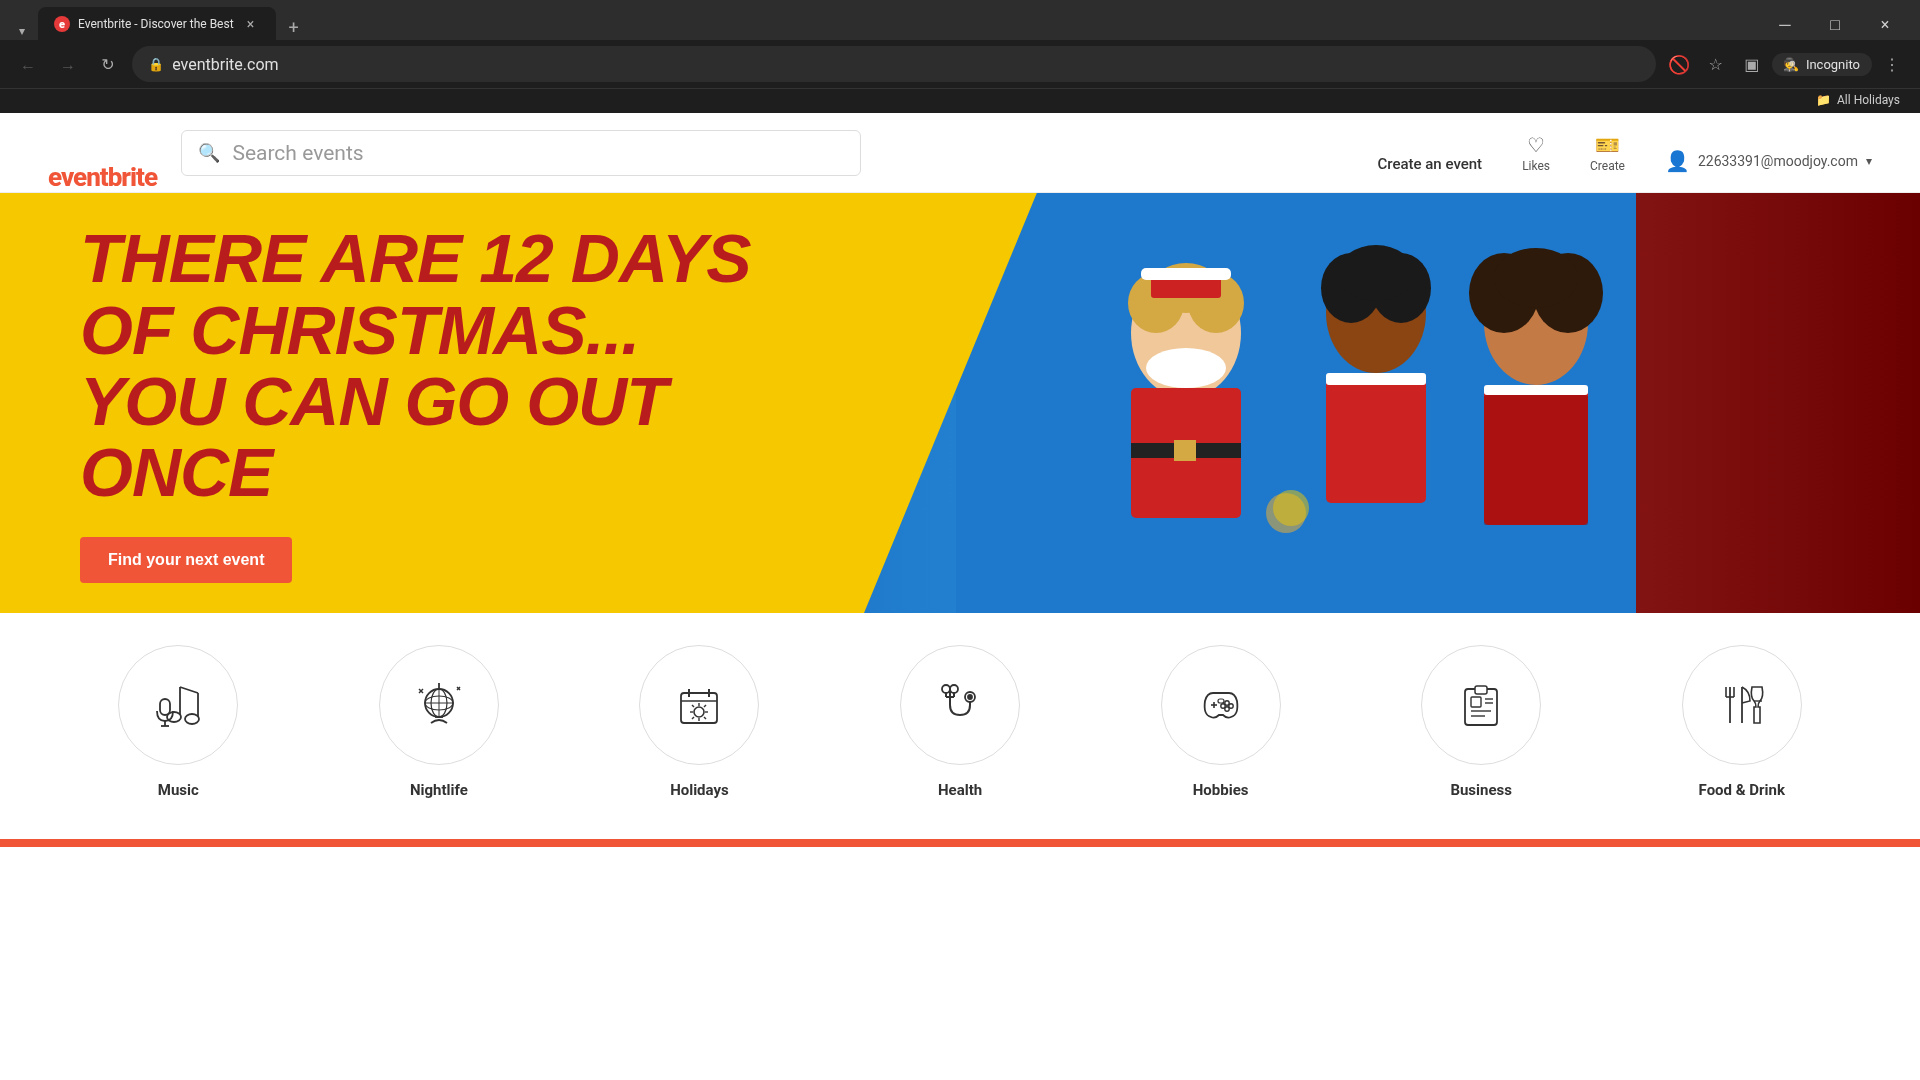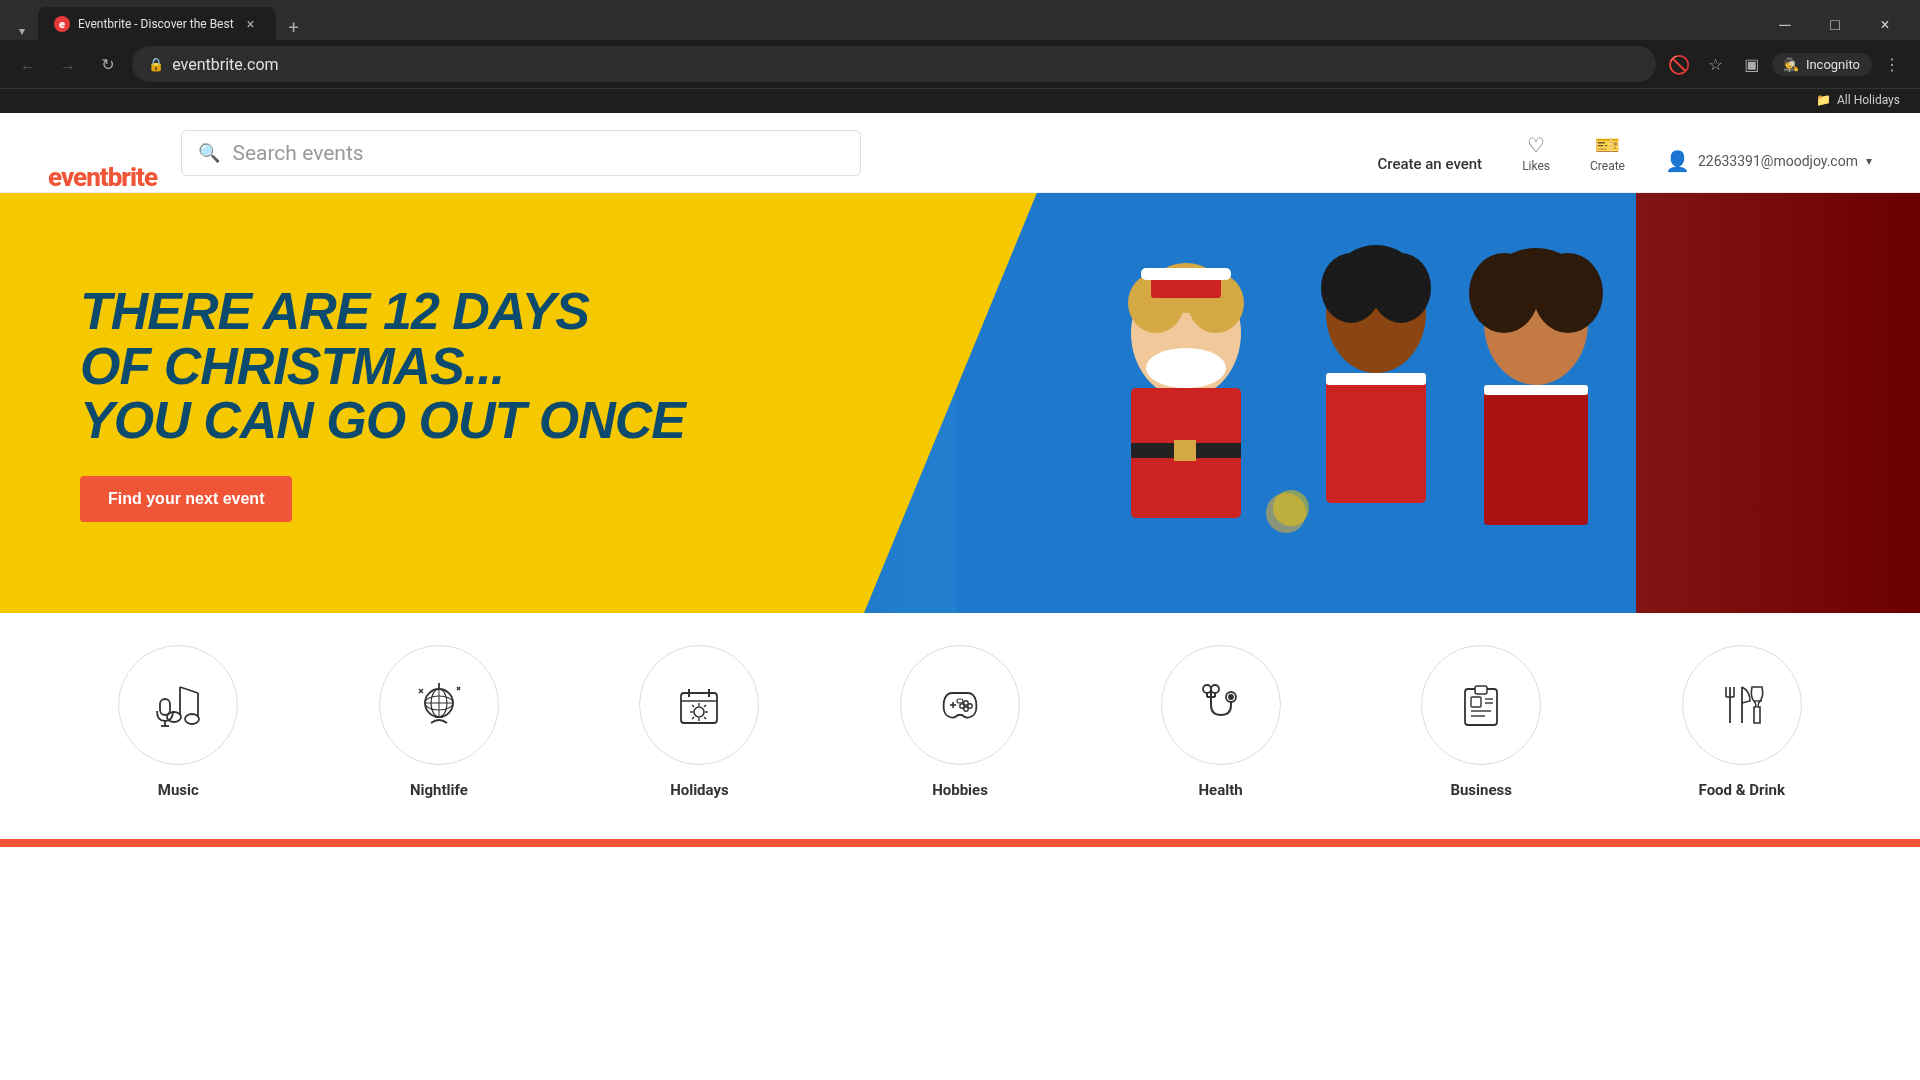--- a/index.html
+++ b/index.html
@@ -233,23 +233,23 @@
       height: 100%;
       background: #1a6fc4;
       clip-path: polygon(20% 0, 100% 0, 100% 100%, 5% 100%);
       z-index: 1;
       overflow: hidden;
     }
     .hero-text-block {
       z-index: 3;
     }
     .hero-headline {
-      font-size: 52px;
+      font-size: 68px;
       font-weight: 900;
-      color: #0c4a6e;
+      color: #b91c1c;
       line-height: 1.05;
       font-style: italic;
       text-transform: uppercase;
       font-family: 'Impact', 'Arial Black', sans-serif;
       letter-spacing: -1px;
       max-width: 700px;
     }
     .hero-cta-btn {
       display: inline-block;
       background: #f05537;
@@ -513,60 +513,60 @@
             <line x1="19" y1="40" x2="21" y2="38" stroke="#333" stroke-width="1.4"></line>
           </svg>
         </div>
         <span class="category-label">Holidays</span>
       </div>
 
       <div class="category-item">
         <div class="category-circle">
           <svg class="category-icon-svg" viewBox="0 0 52 52" fill="none" stroke="#333" stroke-width="1.8">
 
-            <path d="M10 22 Q8 36 16 38 Q20 40 24 36 L28 36 Q32 40 36 38 Q44 36 42 22 Q40 14 34 14 L18 14 Q12 14 10 22 Z" stroke="#333" stroke-width="1.8" fill="none"></path>
-
-            <line x1="16" y1="26" x2="22" y2="26" stroke="#333" stroke-width="1.6"></line>
-            <line x1="19" y1="23" x2="19" y2="29" stroke="#333" stroke-width="1.6"></line>
-
-            <circle cx="32" cy="24" r="2.2" stroke="#333" stroke-width="1.4"></circle>
-            <circle cx="36" cy="27" r="2.2" stroke="#333" stroke-width="1.4"></circle>
-            <circle cx="32" cy="30" r="2.2" stroke="#333" stroke-width="1.4"></circle>
-            <circle cx="28" cy="27" r="2.2" stroke="#333" stroke-width="1.4"></circle>
-
-            <rect x="23" y="20" width="6" height="4" rx="2" stroke="#333" stroke-width="1.2"></rect>
-          </svg>
-        </div>
-        <span class="category-label">Hobbies</span>
-      </div>
-
-      <div class="category-item">
-        <div class="category-circle">
-          <svg class="category-icon-svg" viewBox="0 0 52 52" fill="none" stroke="#333" stroke-width="1.8">
-
             <path d="M16 10 L16 26 Q16 36 26 36 Q36 36 36 26 L36 22" stroke="#333" stroke-width="2" fill="none"></path>
             <circle cx="36" cy="18" r="5" stroke="#333" stroke-width="1.8" fill="none"></circle>
             <circle cx="36" cy="18" r="2" fill="#333"></circle>
             <circle cx="12" cy="10" r="4" stroke="#333" stroke-width="1.8" fill="none"></circle>
             <circle cx="20" cy="10" r="4" stroke="#333" stroke-width="1.8" fill="none"></circle>
             <line x1="12" y1="14" x2="12" y2="18" stroke="#333" stroke-width="2"></line>
             <line x1="20" y1="14" x2="20" y2="18" stroke="#333" stroke-width="2"></line>
             <line x1="12" y1="18" x2="20" y2="18" stroke="#333" stroke-width="2"></line>
             <line x1="16" y1="14" x2="16" y2="18" stroke="#333" stroke-width="2"></line>
 
             <path d="M16 18 L16 26" stroke="#333" stroke-width="2"></path>
           </svg>
         </div>
         <span class="category-label">Health</span>
       </div>
 
       <div class="category-item">
         <div class="category-circle">
           <svg class="category-icon-svg" viewBox="0 0 52 52" fill="none" stroke="#333" stroke-width="1.8">
 
+            <path d="M10 22 Q8 36 16 38 Q20 40 24 36 L28 36 Q32 40 36 38 Q44 36 42 22 Q40 14 34 14 L18 14 Q12 14 10 22 Z" stroke="#333" stroke-width="1.8" fill="none"></path>
+
+            <line x1="16" y1="26" x2="22" y2="26" stroke="#333" stroke-width="1.6"></line>
+            <line x1="19" y1="23" x2="19" y2="29" stroke="#333" stroke-width="1.6"></line>
+
+            <circle cx="32" cy="24" r="2.2" stroke="#333" stroke-width="1.4"></circle>
+            <circle cx="36" cy="27" r="2.2" stroke="#333" stroke-width="1.4"></circle>
+            <circle cx="32" cy="30" r="2.2" stroke="#333" stroke-width="1.4"></circle>
+            <circle cx="28" cy="27" r="2.2" stroke="#333" stroke-width="1.4"></circle>
+
+            <rect x="23" y="20" width="6" height="4" rx="2" stroke="#333" stroke-width="1.2"></rect>
+          </svg>
+        </div>
+        <span class="category-label">Hobbies</span>
+      </div>
+
+      <div class="category-item">
+        <div class="category-circle">
+          <svg class="category-icon-svg" viewBox="0 0 52 52" fill="none" stroke="#333" stroke-width="1.8">
+
             <rect x="10" y="10" width="32" height="36" rx="3" stroke="#333" stroke-width="1.8"></rect>
             <rect x="16" y="18" width="10" height="10" rx="1" stroke="#333" stroke-width="1.4"></rect>
             <line x1="30" y1="20" x2="38" y2="20" stroke="#333" stroke-width="1.4"></line>
             <line x1="30" y1="24" x2="38" y2="24" stroke="#333" stroke-width="1.4"></line>
             <line x1="16" y1="32" x2="36" y2="32" stroke="#333" stroke-width="1.4"></line>
             <line x1="16" y1="37" x2="30" y2="37" stroke="#333" stroke-width="1.4"></line>
 
             <rect x="20" y="7" width="12" height="8" rx="2" stroke="#333" stroke-width="1.5" fill="#fff"></rect>
           </svg>
         </div>

